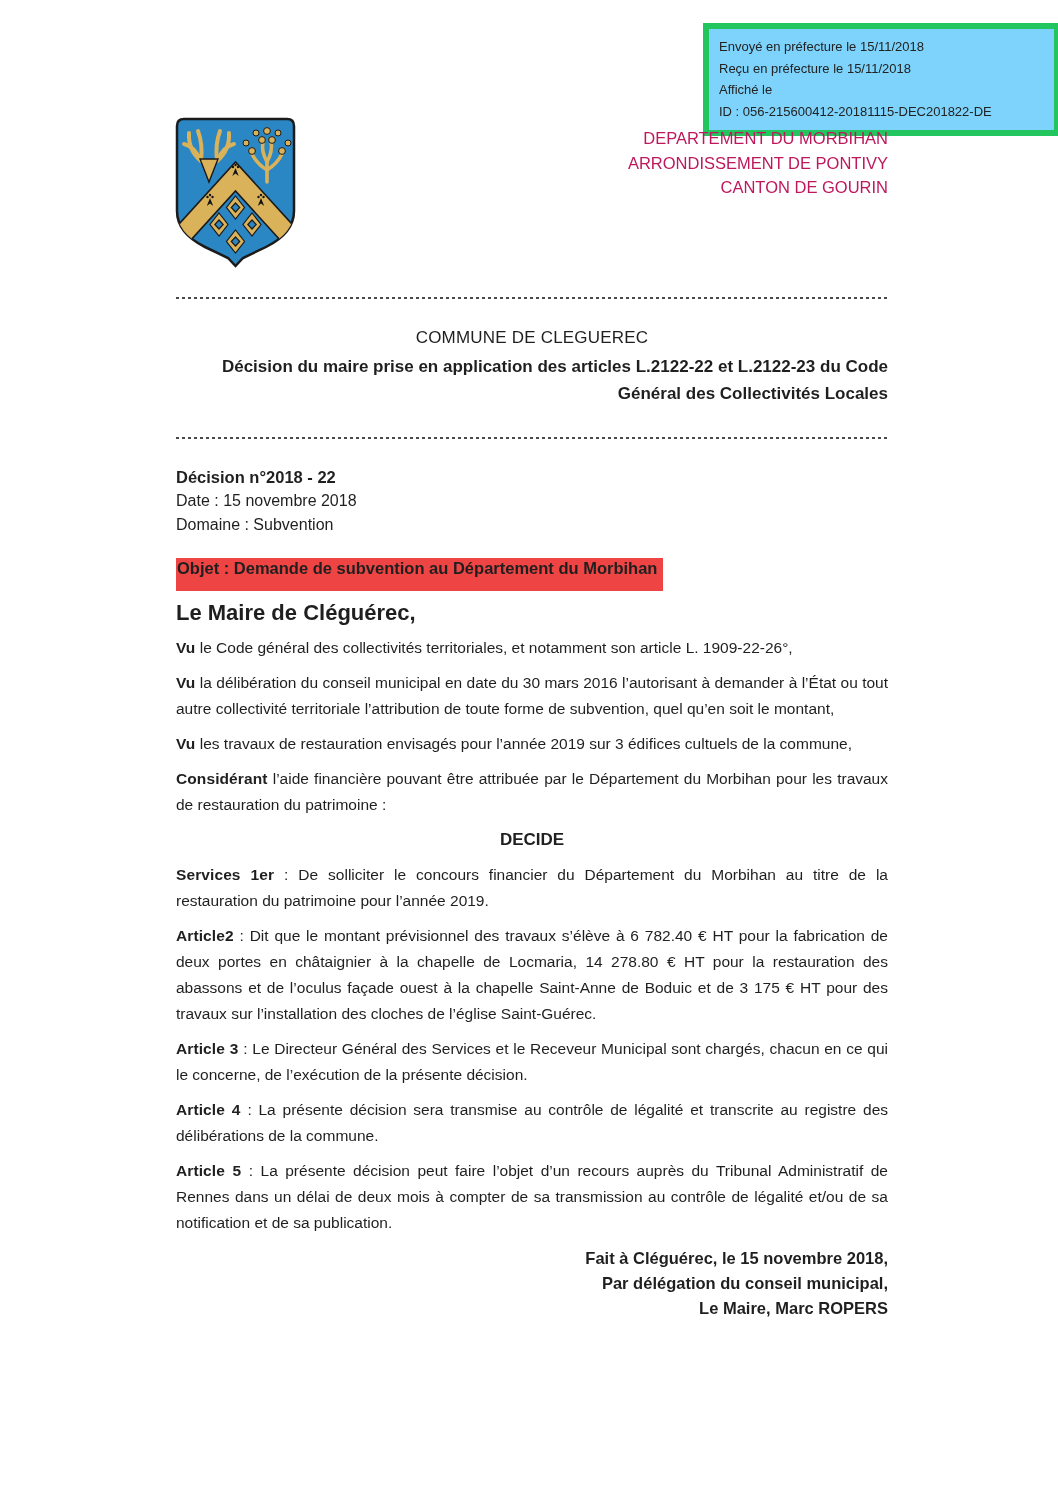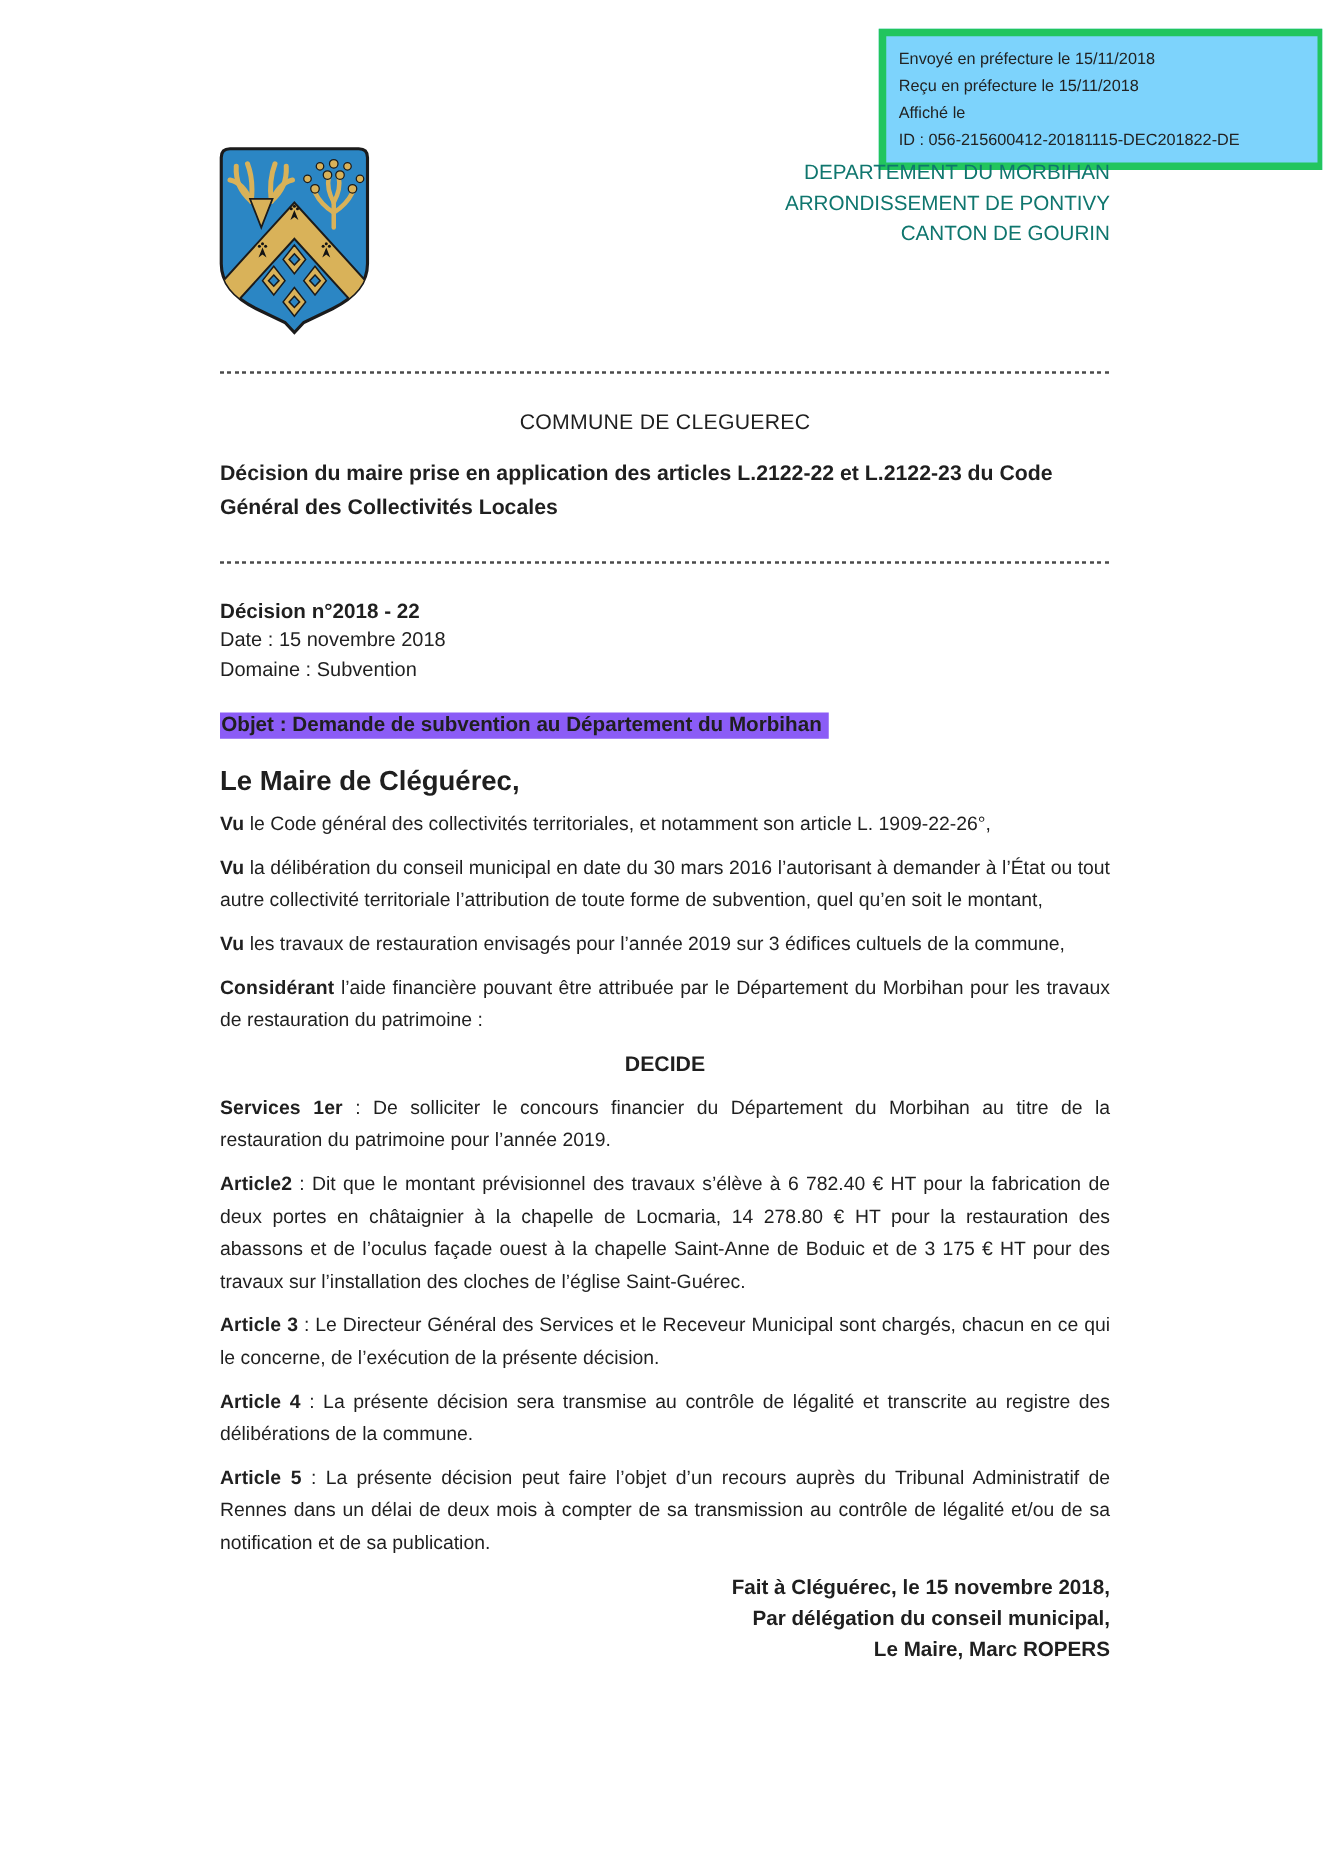--- a/index.html
+++ b/index.html
@@ -11,33 +11,33 @@
   .stamp-box{
     position:absolute;left:703px;top:23px;width:325px;
     border:6px solid #22c55e;padding:7px 10px 8px 10px;
     font-size:13px;line-height:21.5px;color:#222;background:#7dd3fc;
   }
   
   .crest{position:absolute;left:170px;top:116px;width:131px;height:153px;}
   
   .dept-block{
     position:absolute;left:176px;right:170px;top:126px;
-    text-align:right;font-size:16.5px;line-height:24.5px;color:#0f766e;
+    text-align:right;font-size:16.5px;line-height:24.5px;color:#be185d;
   }
   
   .content{position:absolute;left:176px;top:0;width:712px;font-size:15.5px;line-height:26px;}
   .sep{height:2px;background:repeating-linear-gradient(90deg,#4a4a4a 0 3px,transparent 3px 6px);}
   .sep-1{margin-top:297px;}
   .sep-2{margin-top:30px;}
   .commune-title{margin-top:28px;text-align:center;font-size:17px;line-height:22px;letter-spacing:.2px;}
-  .subtitle{margin-top:16px;text-align:left;font-weight:bold;font-size:17px;line-height:27px;}
+  .subtitle{margin-top:4px;text-align:right;font-weight:bold;font-size:17px;line-height:27px;}
   .meta{margin-top:26px;font-size:16px;line-height:24px;}
   .meta .decision-no{font-weight:bold;font-size:16.5px;}
   .objet{margin-top:18px;font-weight:bold;font-size:16.5px;line-height:26px;}
-  .objet .hl{background:#8b5cf6;padding:1px 6px 2px 1px;}
+  .objet .hl{background:#ef4444;padding:1px 6px 14px 1px;}
   .maire{margin-top:19px;font-weight:bold;font-size:22px;line-height:26px;}
   .para{margin:9px 0 0 0;text-align:justify;}
   .para b{letter-spacing:.1px;}
   .decide{margin-top:9px;text-align:center;font-weight:bold;font-size:17px;line-height:26px;}
   .closing{margin-top:10px;text-align:right;font-weight:bold;font-size:16.5px;line-height:25px;}
 </style>
 </head>
 <body>
 
 <div class="page">

